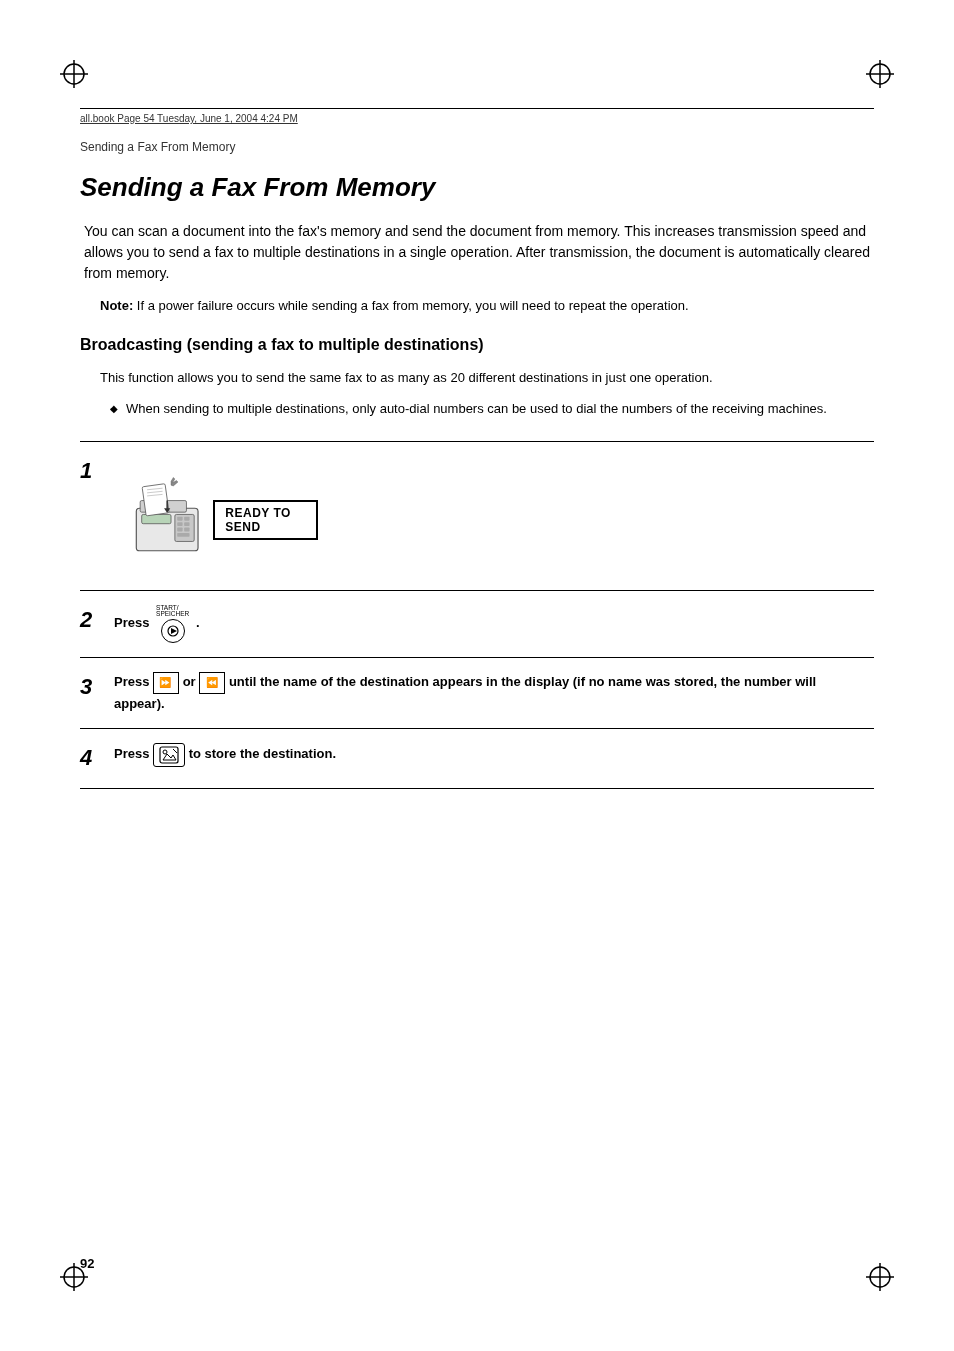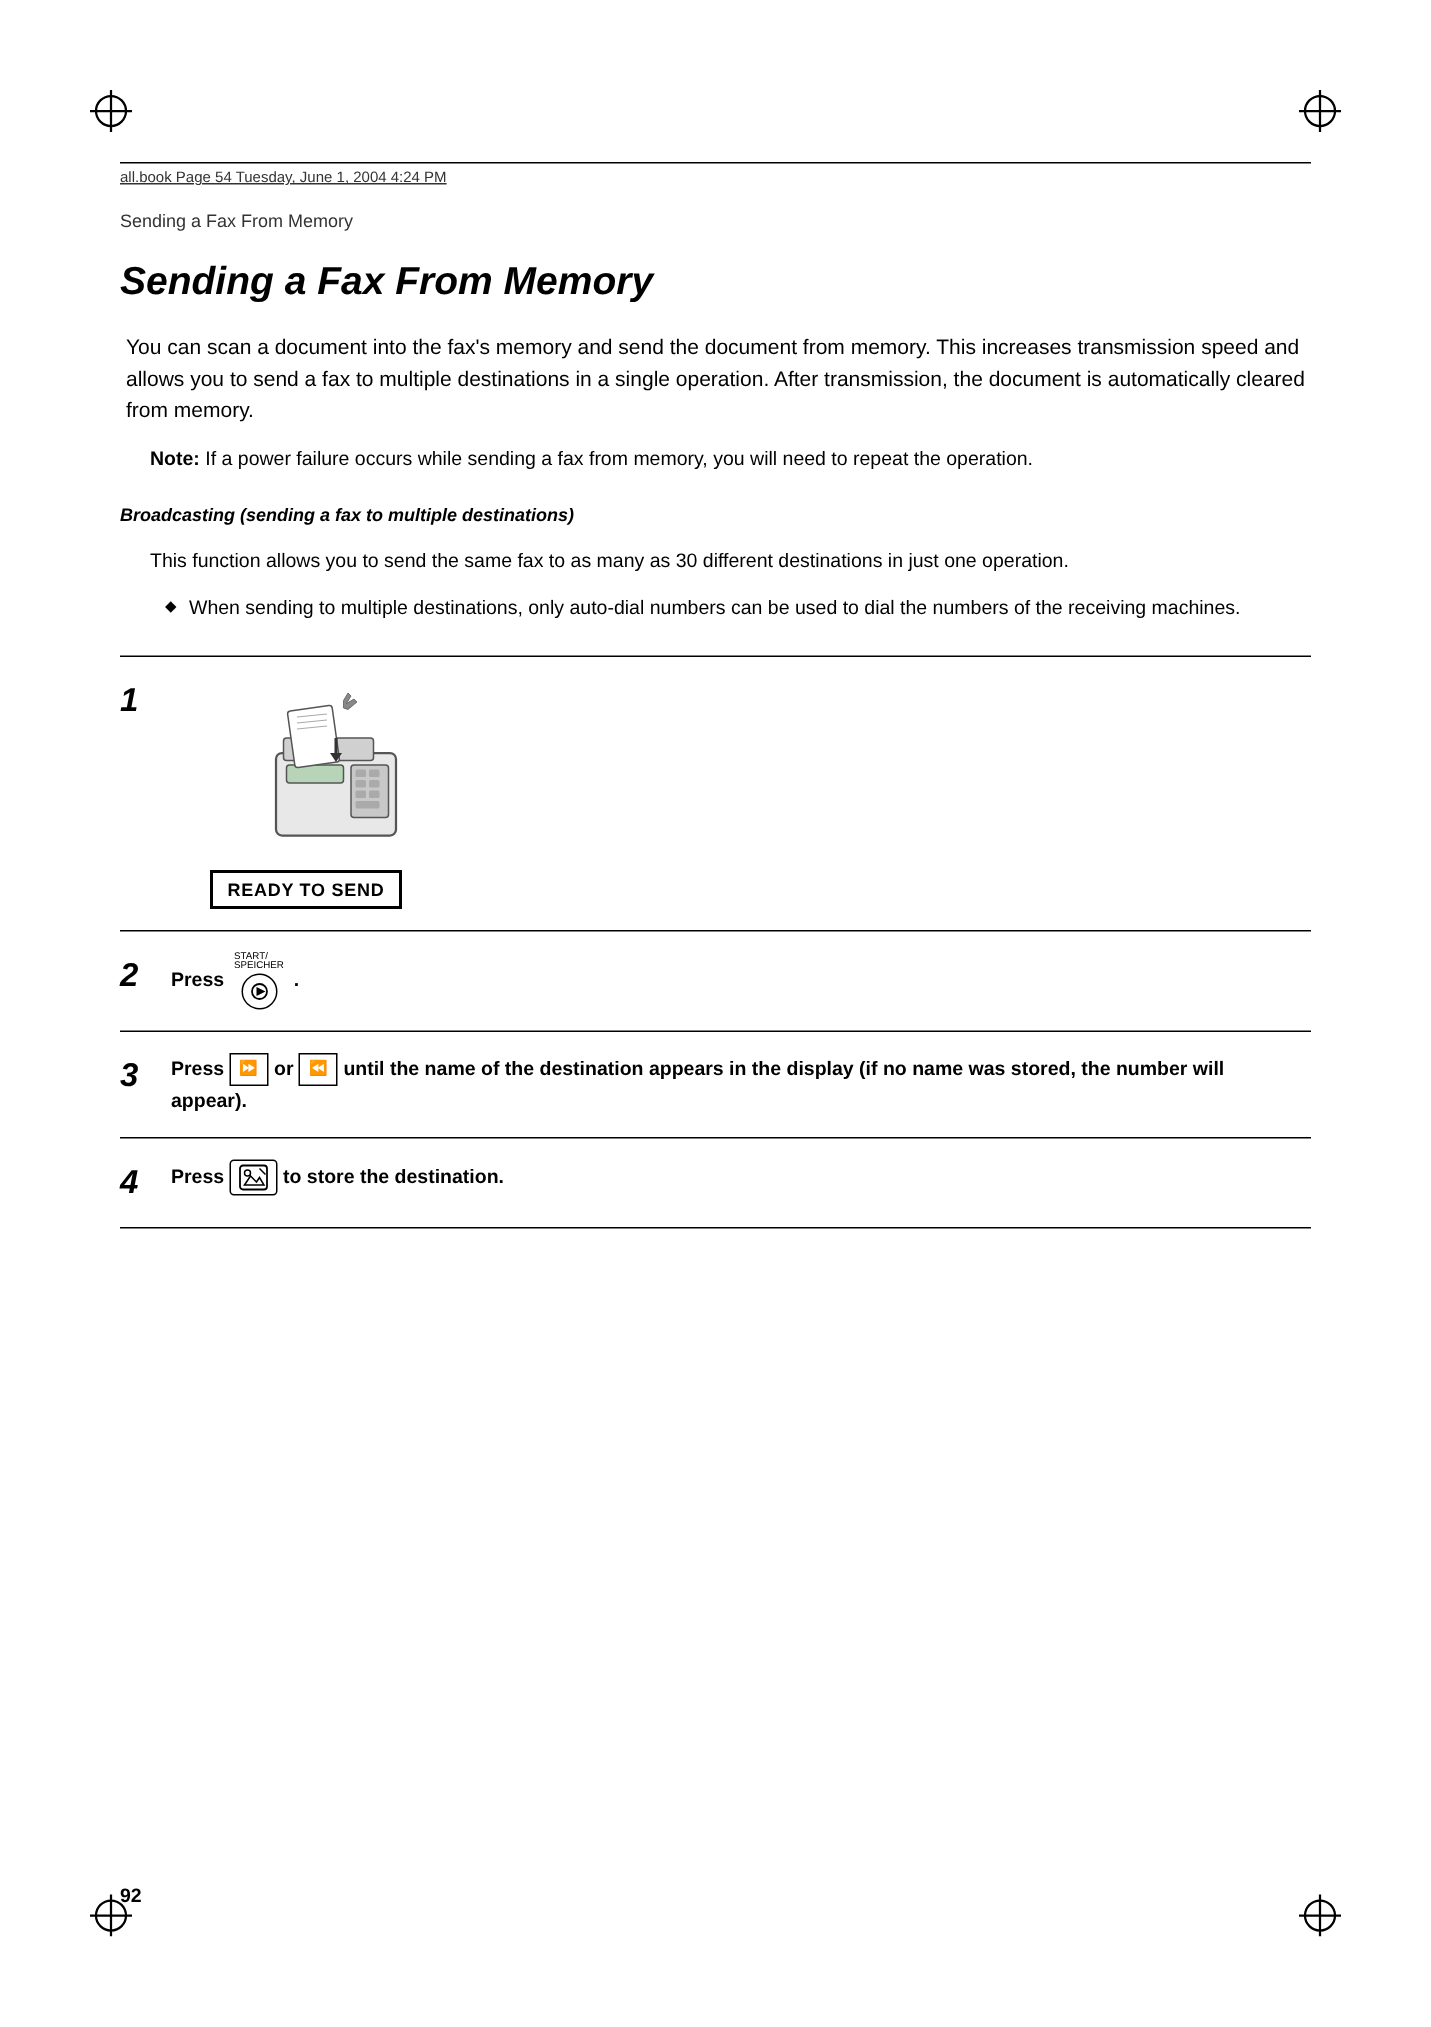--- a/index.html
+++ b/index.html
@@ -84,22 +84,21 @@
     .note-text {
       font-size: 13px;
       line-height: 1.5;
       margin-bottom: 20px;
       margin-left: 20px;
     }
     .note-text strong { font-weight: bold; }
 
     
     .section-subtitle {
-      font-size: 12px;
-      font-style: italic;
+      font-size: 16px;
       font-weight: bold;
       margin-bottom: 14px;
     }
 
     
     .section-body {
       font-size: 13px;
       line-height: 1.5;
       margin-bottom: 12px;
       margin-left: 20px;
@@ -284,33 +283,33 @@
 
   <p class="body-text">You can scan a document into the fax's memory and send the document from memory. This increases transmission speed and allows you to send a fax to multiple destinations in a single operation. After transmission, the document is automatically cleared from memory.</p>
 
   <p class="note-text">
     <strong>Note:</strong>
     <span>If a power failure occurs while sending a fax from memory, you will need to repeat the operation.</span>
   </p>
 
   <h2 class="section-subtitle">Broadcasting (sending a fax to multiple destinations)</h2>
 
-  <p class="section-body">This function allows you to send the same fax to as many as 30 different destinations in just one operation.</p>
+  <p class="section-body">This function allows you to send the same fax to as many as 20 different destinations in just one operation.</p>
 
   <ul class="bullet-list">
     <li class="bullet-item">When sending to multiple destinations, only auto-dial numbers can be used to dial the numbers of the receiving machines.</li>
   </ul>
 
   <div class="steps-container">
 
     <div class="step-row">
       <div class="step-number">1</div>
       <div class="step-image">
 
-        <div style="display:flex;flex-direction:column;align-items:center;">
+        <div style="display:flex;flex-direction:row;align-items:center;">
           <svg width="160" height="120" viewBox="0 0 160 120">
 
             <rect x="60" y="50" width="80" height="55" rx="4" fill="#e8e8e8" stroke="#555" stroke-width="1.5"></rect>
 
             <rect x="65" y="40" width="60" height="15" rx="2" fill="#d0d0d0" stroke="#555" stroke-width="1"></rect>
 
             <rect x="110" y="58" width="25" height="35" rx="2" fill="#c8c8c8" stroke="#555" stroke-width="1"></rect>
 
             <rect x="113" y="61" width="7" height="5" rx="1" fill="#aaa"></rect>
             <rect x="122" y="61" width="7" height="5" rx="1" fill="#aaa"></rect>

